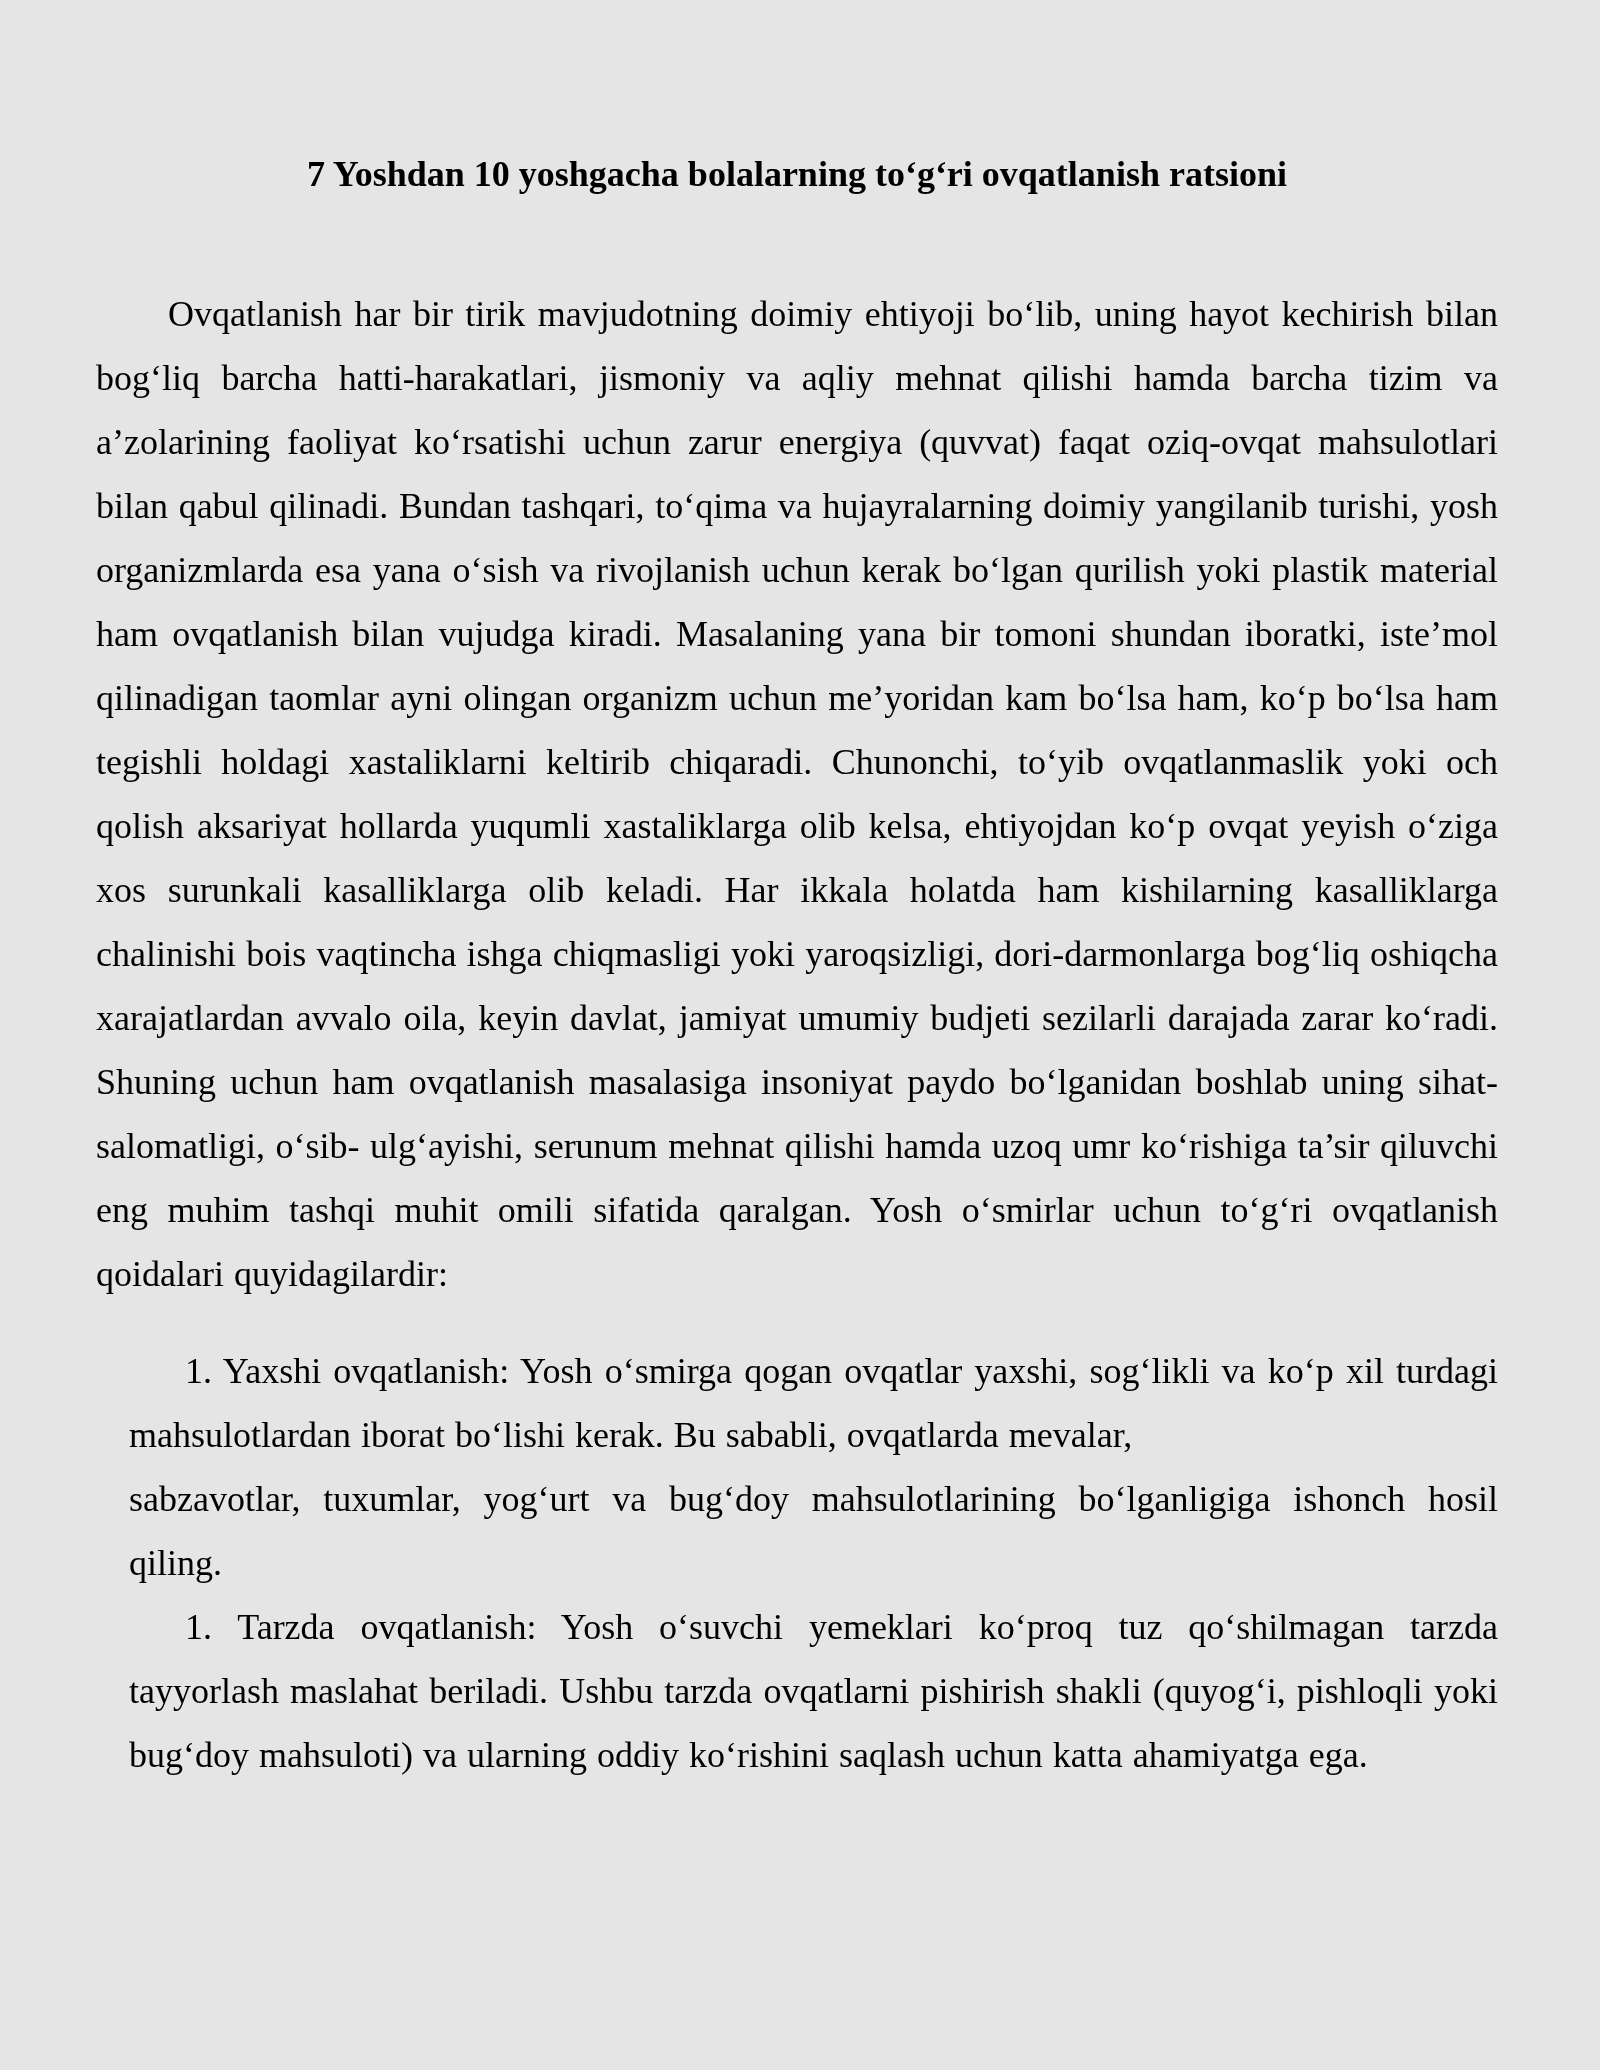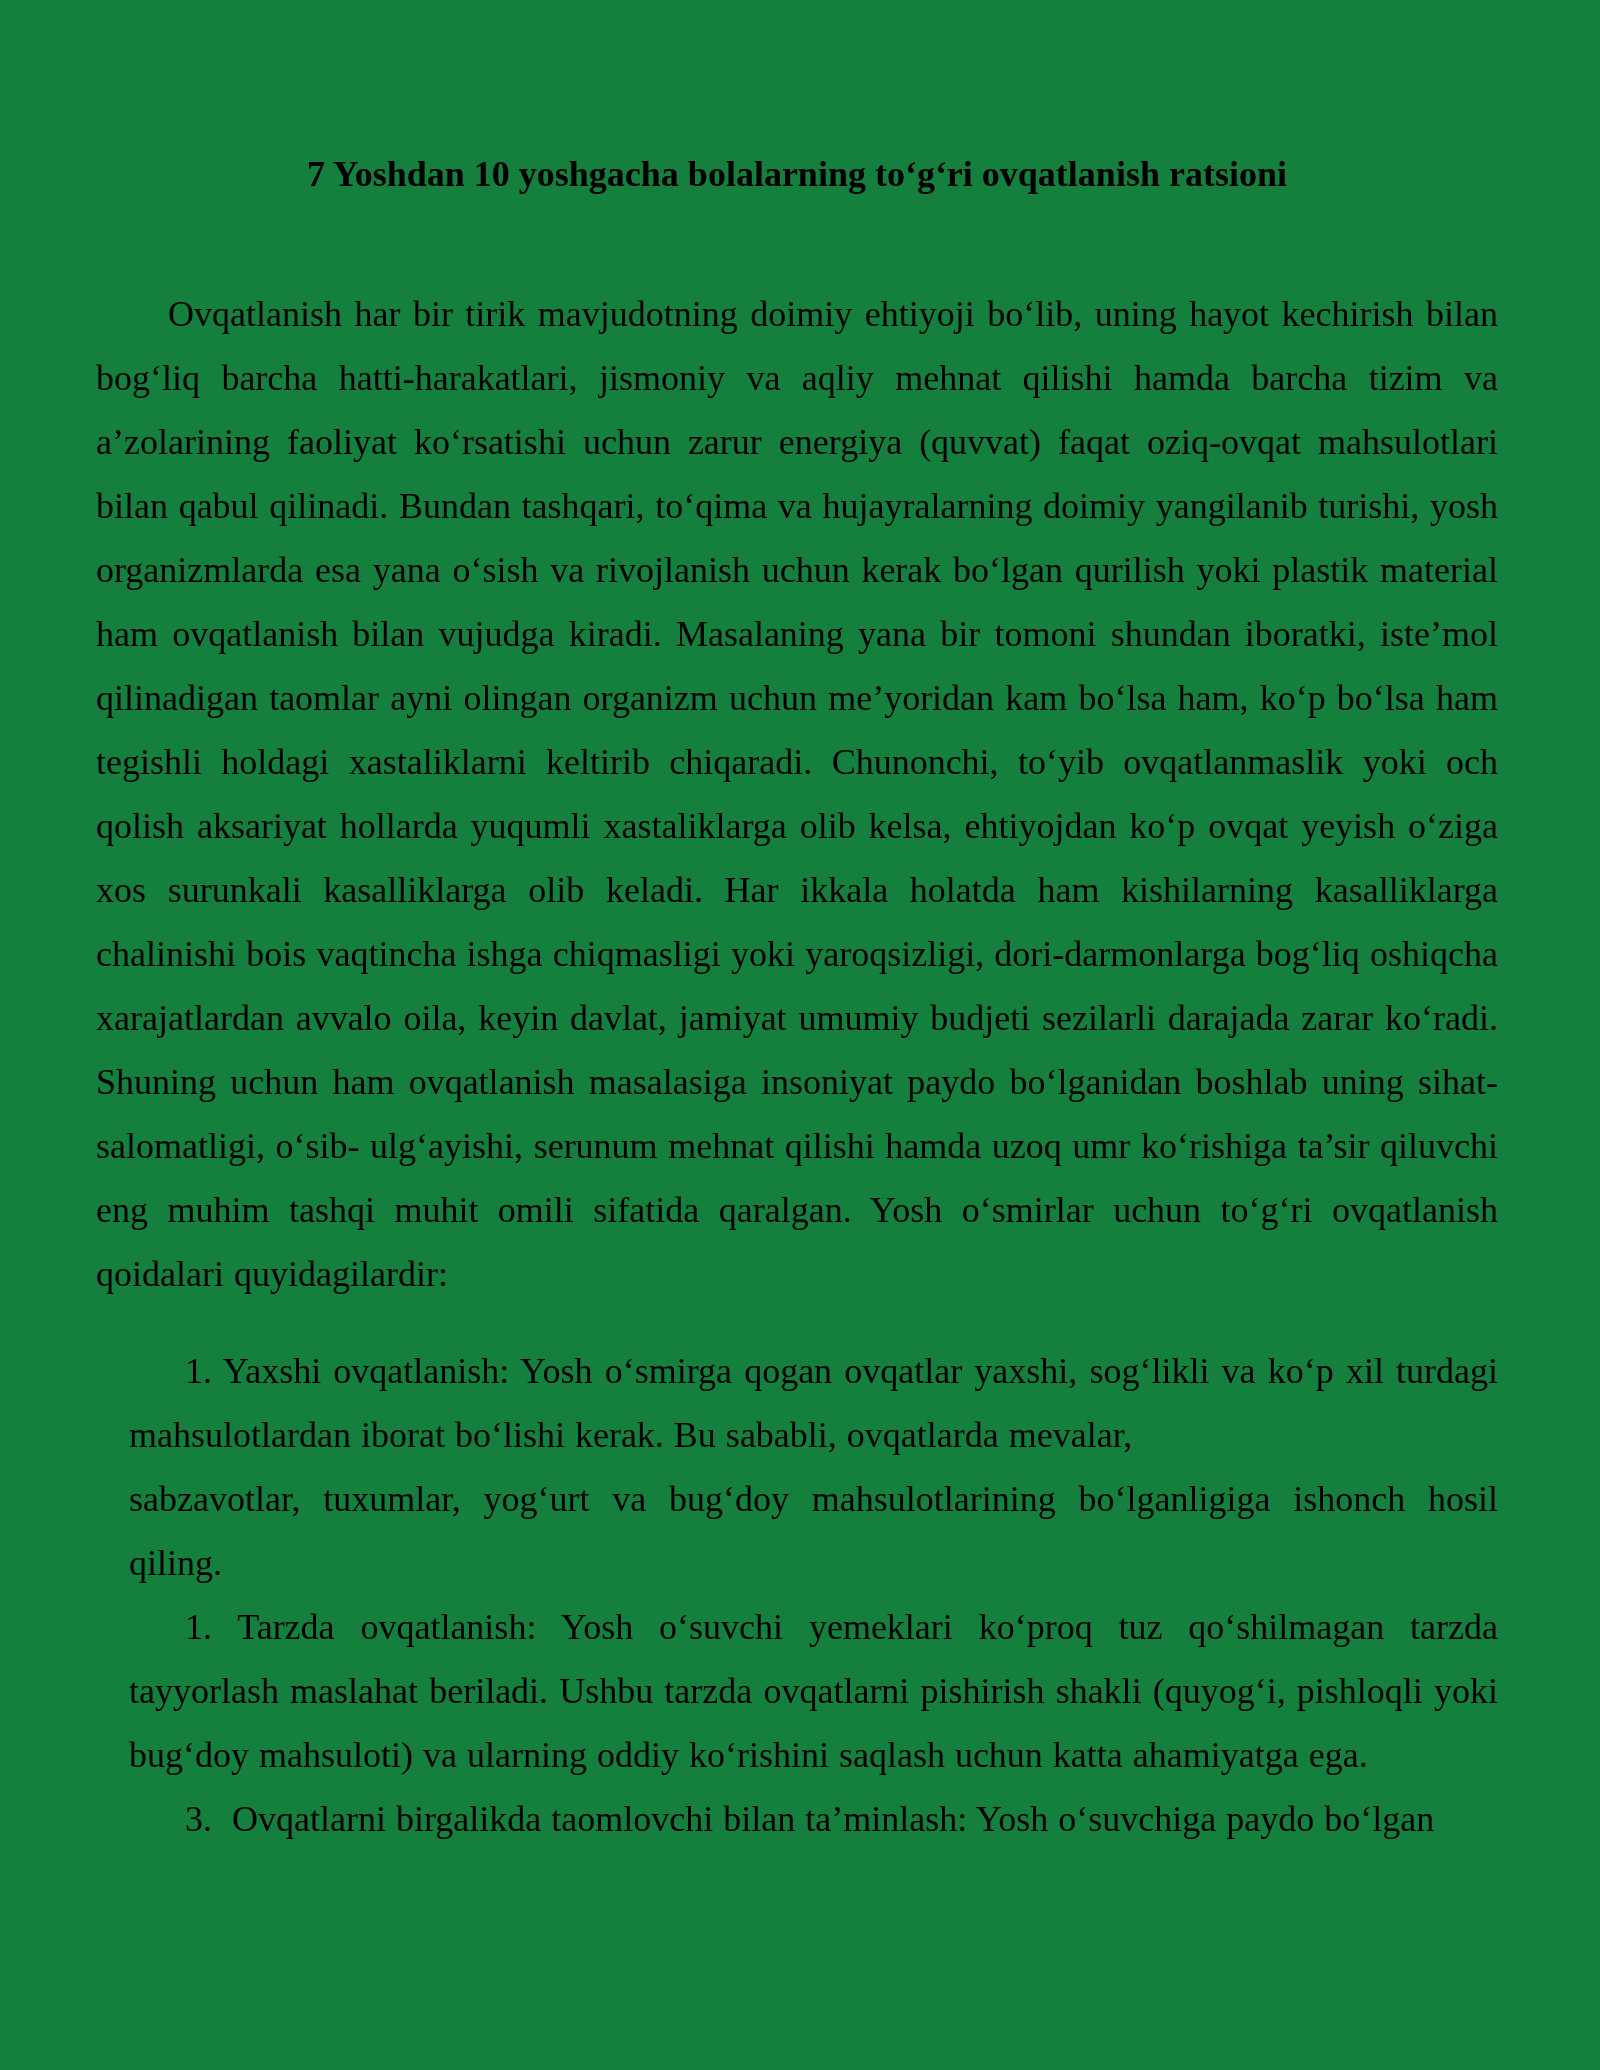--- a/index.html
+++ b/index.html
@@ -8,21 +8,21 @@
   }
   body {
     width: 1600px;
     height: 2070px;
     font-family: "Liberation Serif", "DejaVu Serif", serif;
     color: #000000;
   }
   .page {
     width: 1600px;
     height: 2070px;
-    background: #15803d;
+    background: #e5e5e5;
     padding: 142px 102px 0 96px;
     overflow: hidden;
   }
   .doc-title {
     font-size: 36px;
     line-height: 64px;
     font-weight: bold;
     text-align: center;
     margin-bottom: 76px;
   }
@@ -51,15 +51,14 @@
 
   <h1 class="doc-title">7 Yoshdan 10 yoshgacha bolalarning to‘g‘ri ovqatlanish ratsioni</h1>
 
   <p class="intro-paragraph">Ovqatlanish har bir tirik mavjudotning doimiy ehtiyoji bo‘lib, uning hayot kechirish bilan bog‘liq barcha hatti-harakatlari, jismoniy va aqliy mehnat qilishi hamda barcha tizim va a’zolarining faoliyat ko‘rsatishi uchun zarur energiya (quvvat) faqat oziq-ovqat mahsulotlari bilan qabul qilinadi. Bundan tashqari, to‘qima va hujayralarning doimiy yangilanib turishi, yosh organizmlarda esa yana o‘sish va rivojlanish uchun kerak bo‘lgan qurilish yoki plastik material ham ovqatlanish bilan vujudga kiradi. Masalaning yana bir tomoni shundan iboratki, iste’mol qilinadigan taomlar ayni olingan organizm uchun me’yoridan kam bo‘lsa ham, ko‘p bo‘lsa ham tegishli holdagi xastaliklarni keltirib chiqaradi. Chunonchi, to‘yib ovqatlanmaslik yoki och qolish aksariyat hollarda yuqumli xastaliklarga olib kelsa, ehtiyojdan ko‘p ovqat yeyish o‘ziga xos surunkali kasalliklarga olib keladi. Har ikkala holatda ham kishilarning kasalliklarga chalinishi bois vaqtincha ishga chiqmasligi yoki yaroqsizligi, dori-darmonlarga bog‘liq oshiqcha xarajatlardan avvalo oila, keyin davlat, jamiyat umumiy budjeti sezilarli darajada zarar ko‘radi. Shuning uchun ham ovqatlanish masalasiga insoniyat paydo bo‘lganidan boshlab uning sihat-salomatligi, o‘sib- ulg‘ayishi, serunum mehnat qilishi hamda uzoq umr ko‘rishiga ta’sir qiluvchi eng muhim tashqi muhit omili sifatida qaralgan. Yosh o‘smirlar uchun to‘g‘ri ovqatlanish qoidalari quyidagilardir:</p>
 
   <p class="list-item">1. Yaxshi ovqatlanish: Yosh o‘smirga qogan ovqatlar yaxshi, sog‘likli va ko‘p xil turdagi mahsulotlardan iborat bo‘lishi kerak. Bu sababli, ovqatlarda mevalar,
 sabzavotlar, tuxumlar, yog‘urt va bug‘doy mahsulotlarining bo‘lganligiga ishonch hosil qiling.</p>
 
   <p class="list-item">1. Tarzda ovqatlanish: Yosh o‘suvchi yemeklari ko‘proq tuz qo‘shilmagan tarzda tayyorlash maslahat beriladi. Ushbu tarzda ovqatlarni pishirish shakli (quyog‘i, pishloqli yoki bug‘doy mahsuloti) va ularning oddiy ko‘rishini saqlash uchun katta ahamiyatga ega.</p>
 
-  <p class="list-item">3.  Ovqatlarni birgalikda taomlovchi bilan ta’minlash: Yosh o‘suvchiga paydo bo‘lgan</p>
 
 </div>
 
 </body></html>

